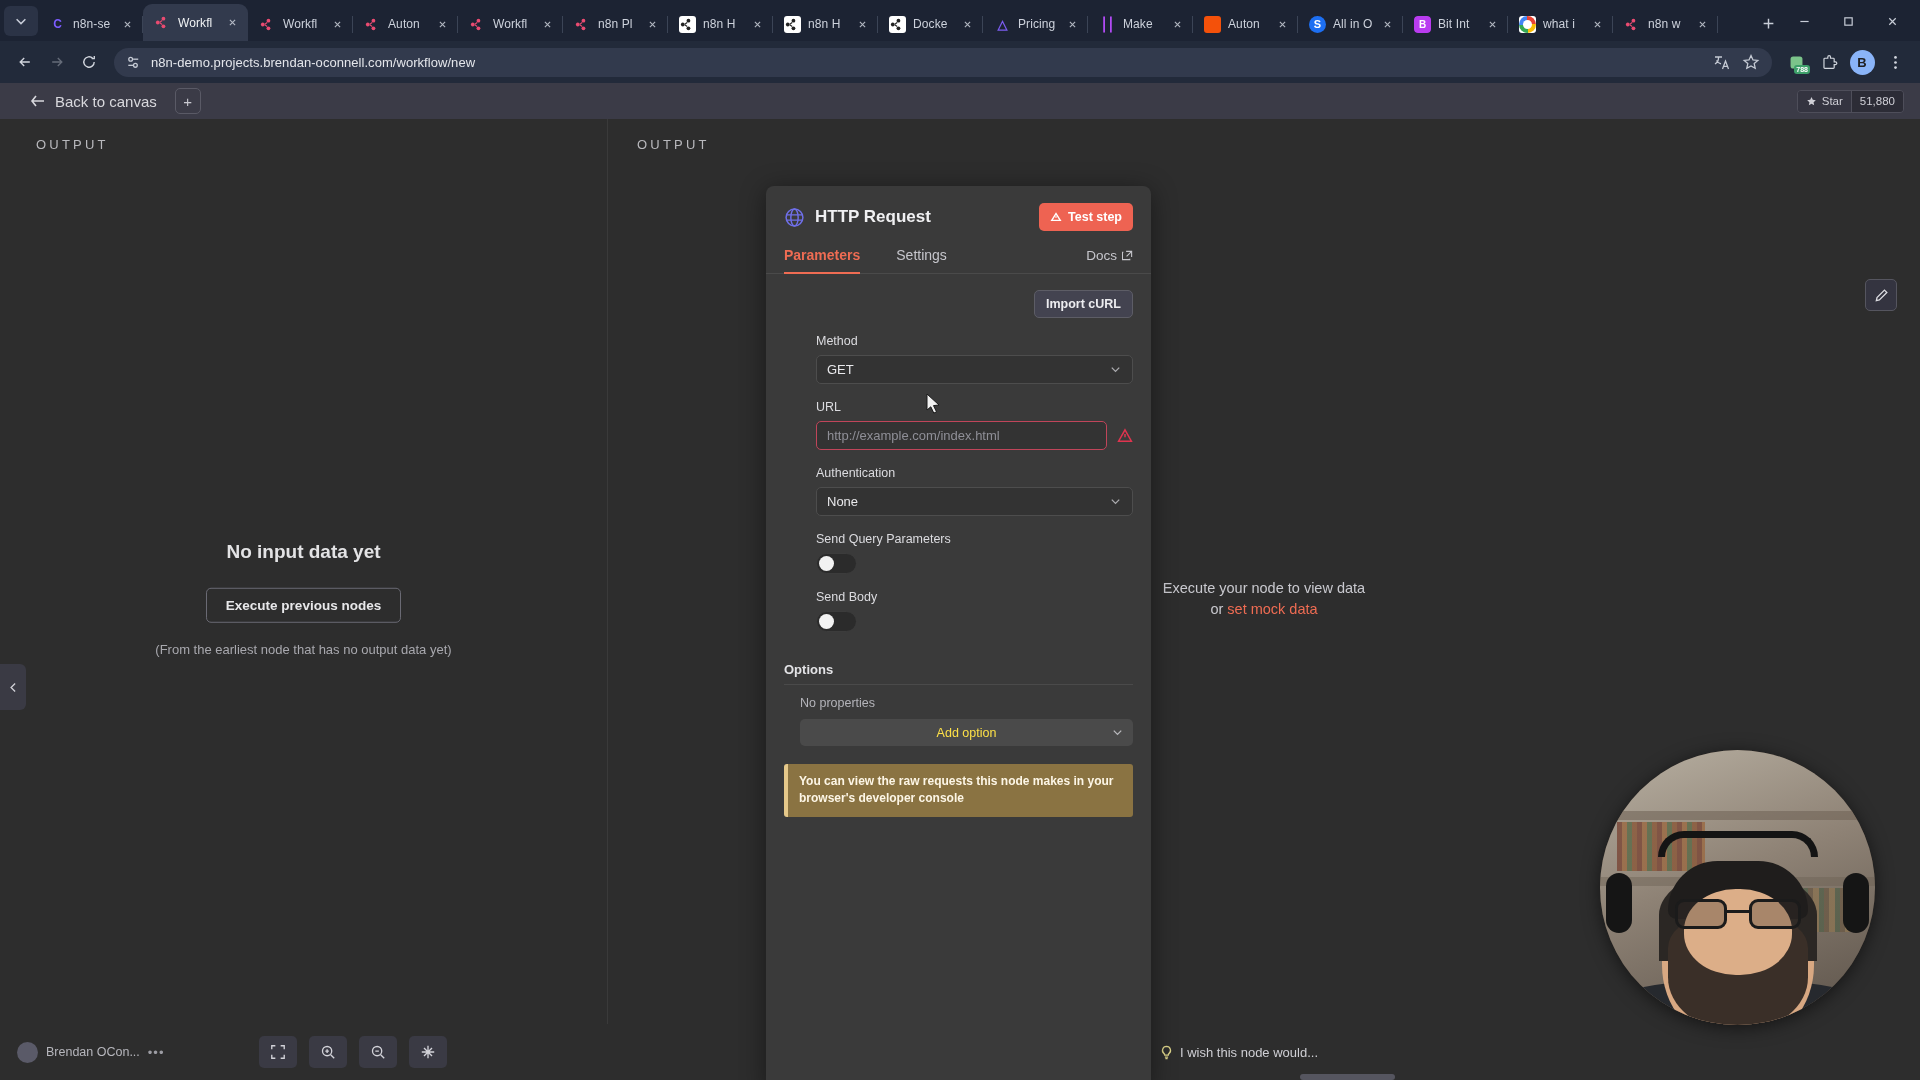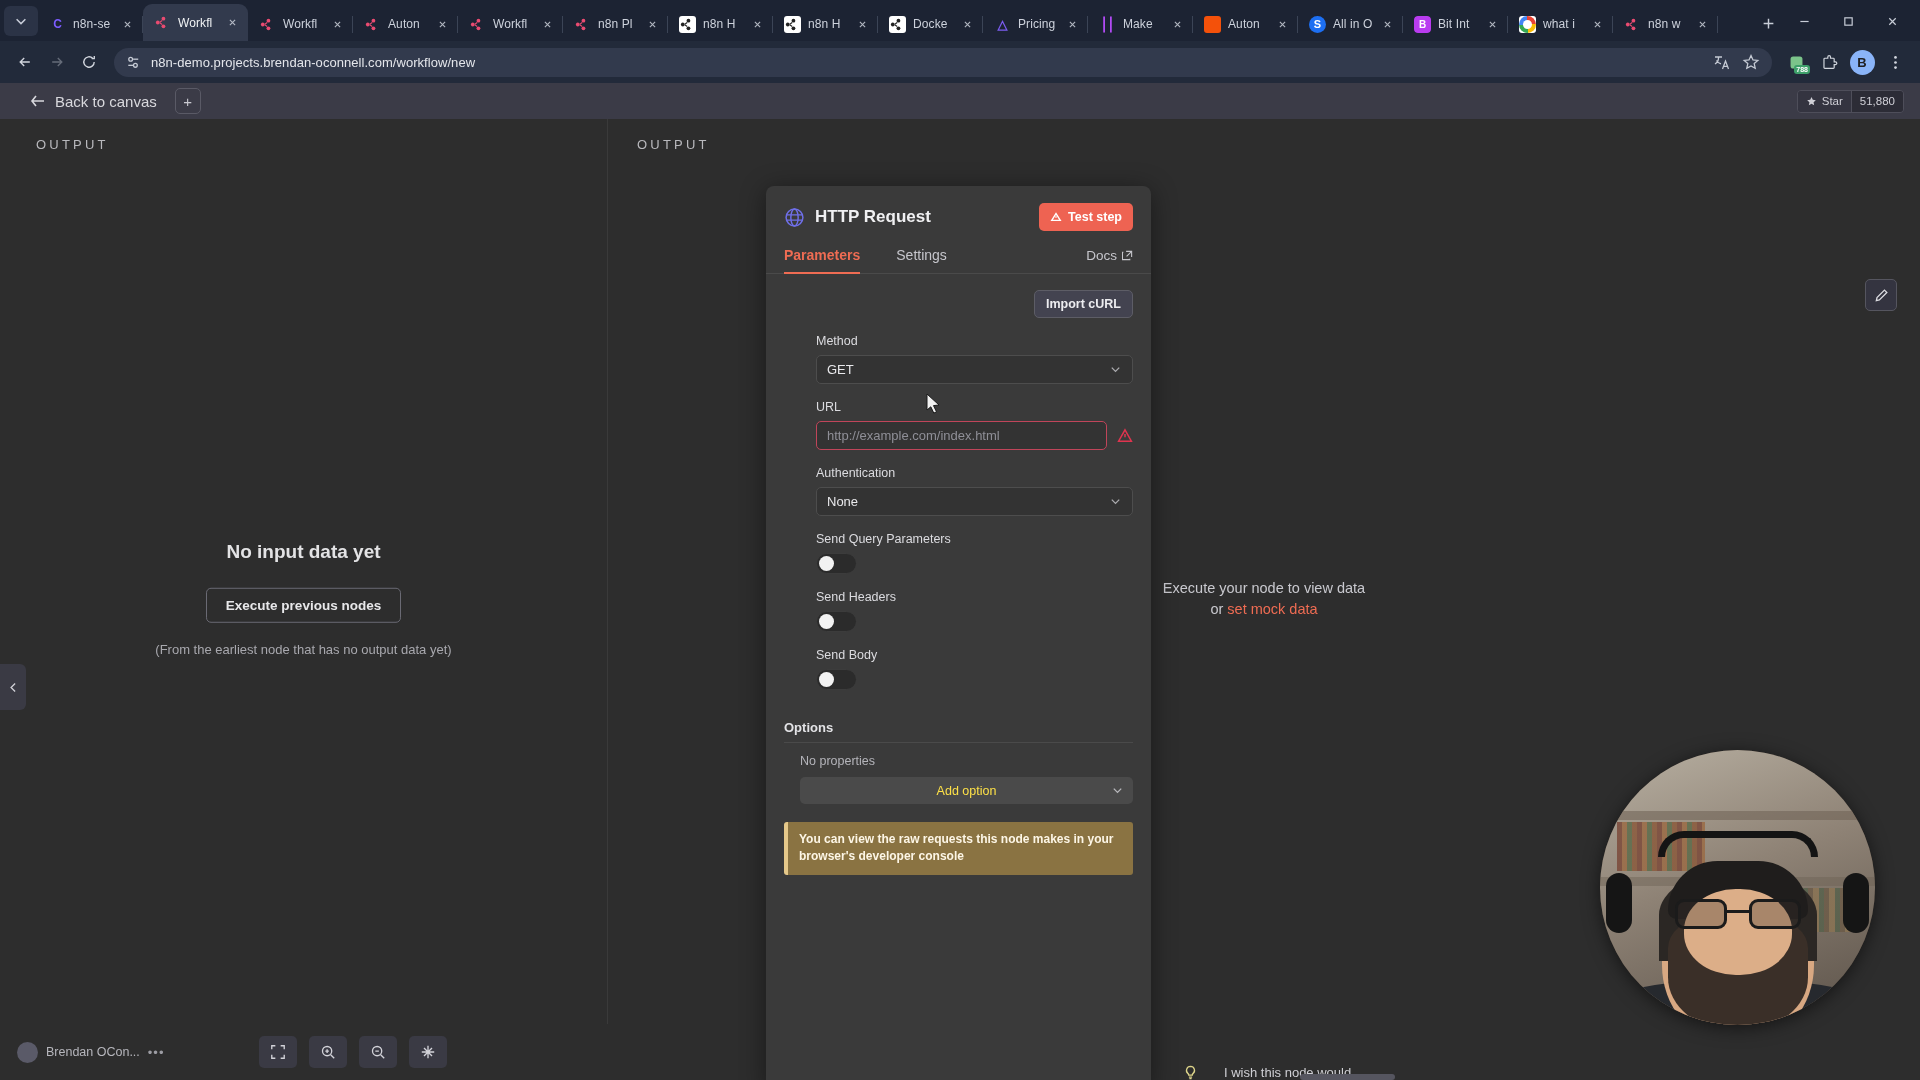--- a/index.html
+++ b/index.html
@@ -235,21 +235,21 @@
   .user-dots{ font-size:13px; color:#9c9ca3; letter-spacing:1px; }
   .canvas-tools{ display:flex; gap:12px; margin-left:95px; }
   .ctool{
     width:38px; height:32px; background:#3a3a44; border-radius:5px;
     display:flex; align-items:center; justify-content:center;
   }
   .ctool svg{ width:16px; height:16px; }
 
   .feedback-bar{
     position:absolute; left:1151px; bottom:0; right:0; height:56px;
-    display:flex; align-items:flex-end; gap:26px; padding-left:32px; background:#2d2d2d;
+    display:flex; align-items:center; gap:6px; padding-left:8px; background:#2d2d2d;
   }
   .feedback-bar svg{ width:15px; height:15px; }
   .feedback-bar .ftxt{ font-size:13px; color:#cfcfd4; }
 
   
   .webcam{
     position:absolute; right:45px; bottom:55px; width:275px; height:275px;
     border-radius:50%; overflow:hidden; z-index:30; background:#3a3028;
     box-shadow:0 3px 18px rgba(0,0,0,.55);
   }
@@ -782,26 +782,20 @@
           </div>
         </div>
 
         <div class="field">
           <div class="field-label">Send Query Parameters</div>
           <div class="toggle">
               <i></i>
             </div>
         </div>
 
-        <div class="field">
-          <div class="field-label">Send Headers</div>
-          <div class="toggle">
-              <i></i>
-            </div>
-        </div>
 
         <div class="field">
           <div class="field-label">Send Body</div>
           <div class="toggle">
               <i></i>
             </div>
         </div>
 
         <div class="opt-head">Options</div>
         <div class="opt-rule"></div>

